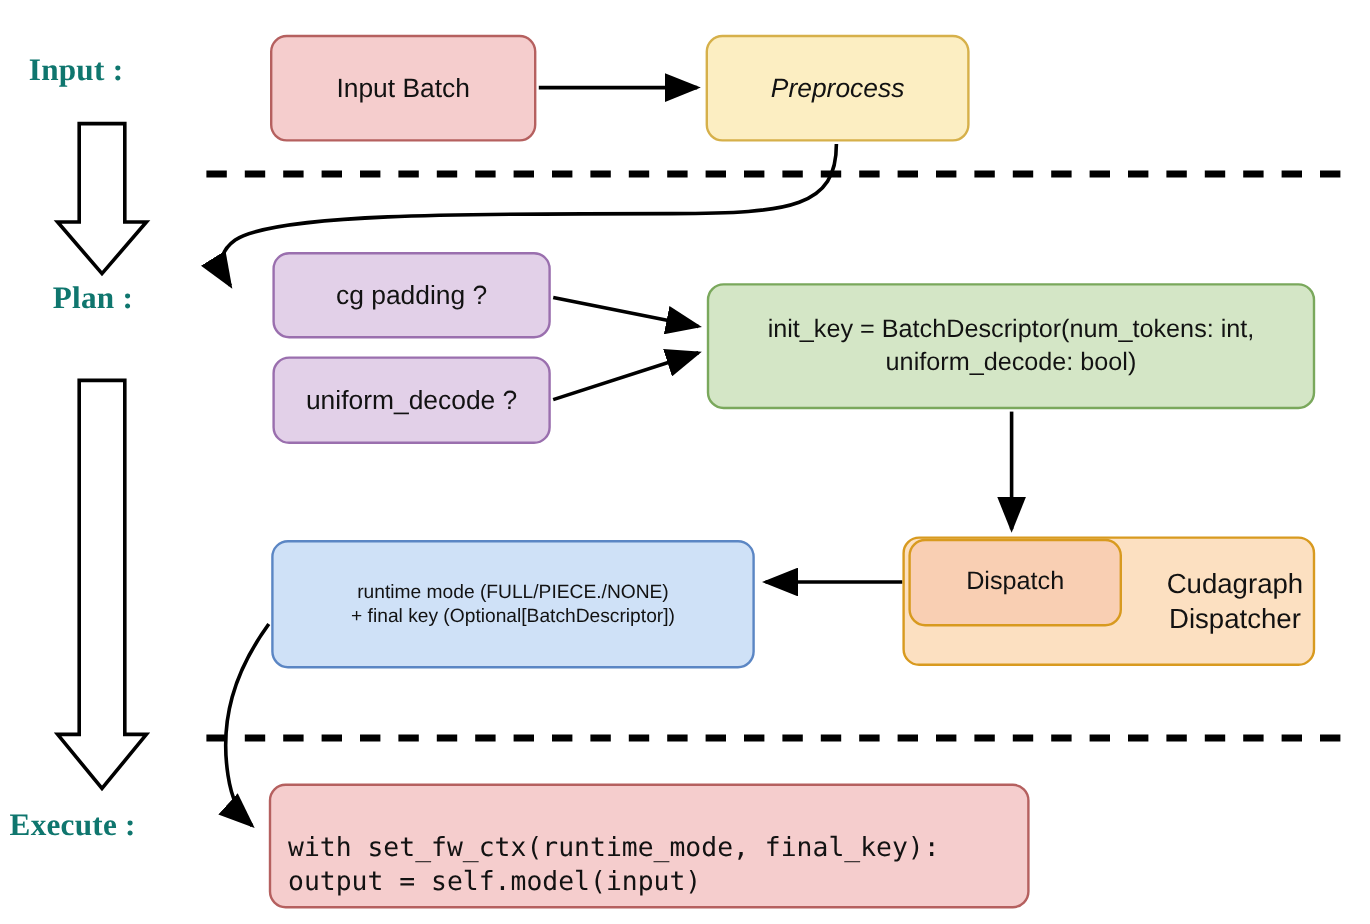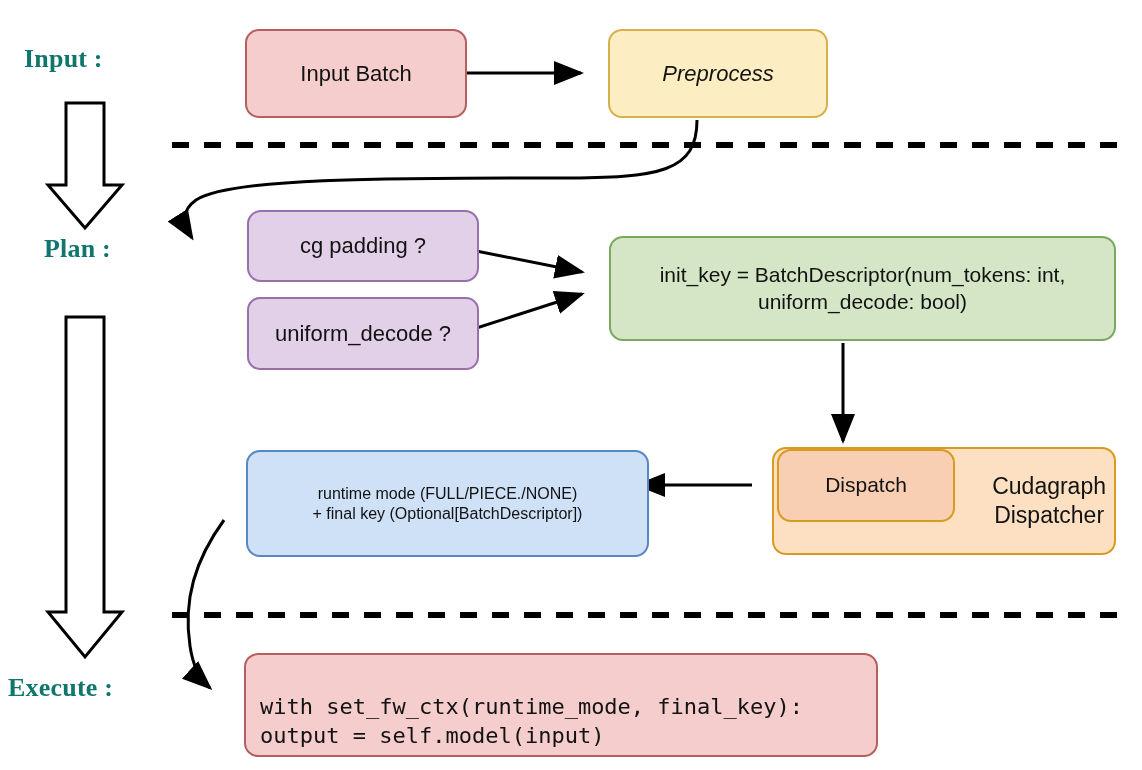--- a/index.html
+++ b/index.html
@@ -34,21 +34,20 @@
     align-items: center;
     justify-content: center;
     text-align: center;
     border-style: solid;
     border-width: 2px;
     border-radius: 14px;
     font-family: "Liberation Sans", sans-serif;
     color: #121212;
     line-height: 1.25;
     padding: 4px 8px;
-    margin-left: 20px;
   }
   .node-text {
     display: block;
     white-space: pre-line;
   }
   #node-input-batch {
     left: 225px; top: 29px; width: 222px; height: 89px;
     background: #f5cdcd;
     border-color: #b5605f;
     font-size: 22px;
@@ -64,21 +63,20 @@
     left: 227px; top: 210px; width: 232px; height: 72px;
     background: #e2d0e8;
     border-color: #9a6fae;
     font-size: 22px;
   }
   #node-uniform-decode {
     left: 227px; top: 297px; width: 232px; height: 73px;
     background: #e2d0e8;
     border-color: #9a6fae;
     font-size: 22px;
-    border-radius: 13px;
   }
   #node-init-key {
     left: 589px; top: 236px; width: 507px; height: 105px;
     background: #d4e6c6;
     border-color: #7aa85c;
     font-size: 21px;
   }
   #node-cudagraph-dispatcher {
     left: 752px; top: 447px; width: 344px; height: 108px;
     background: #fce0c1;

